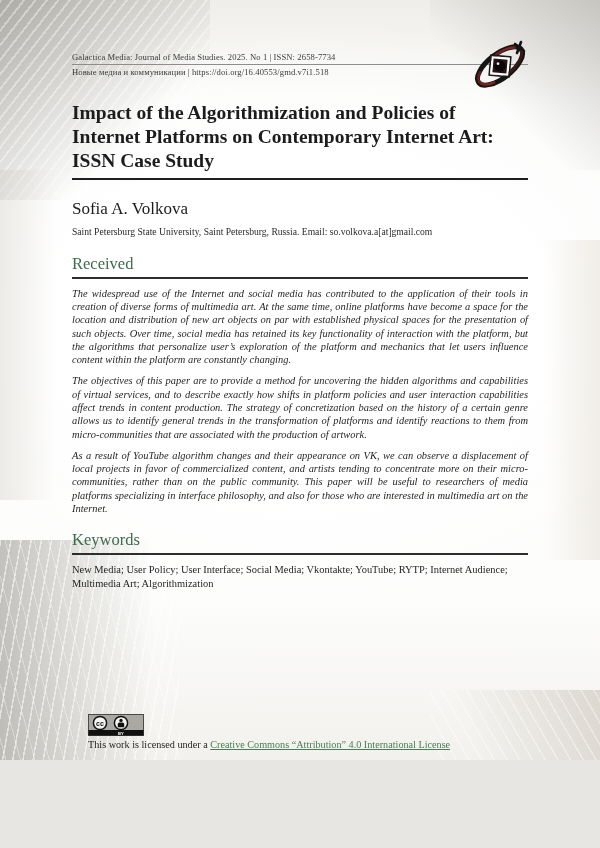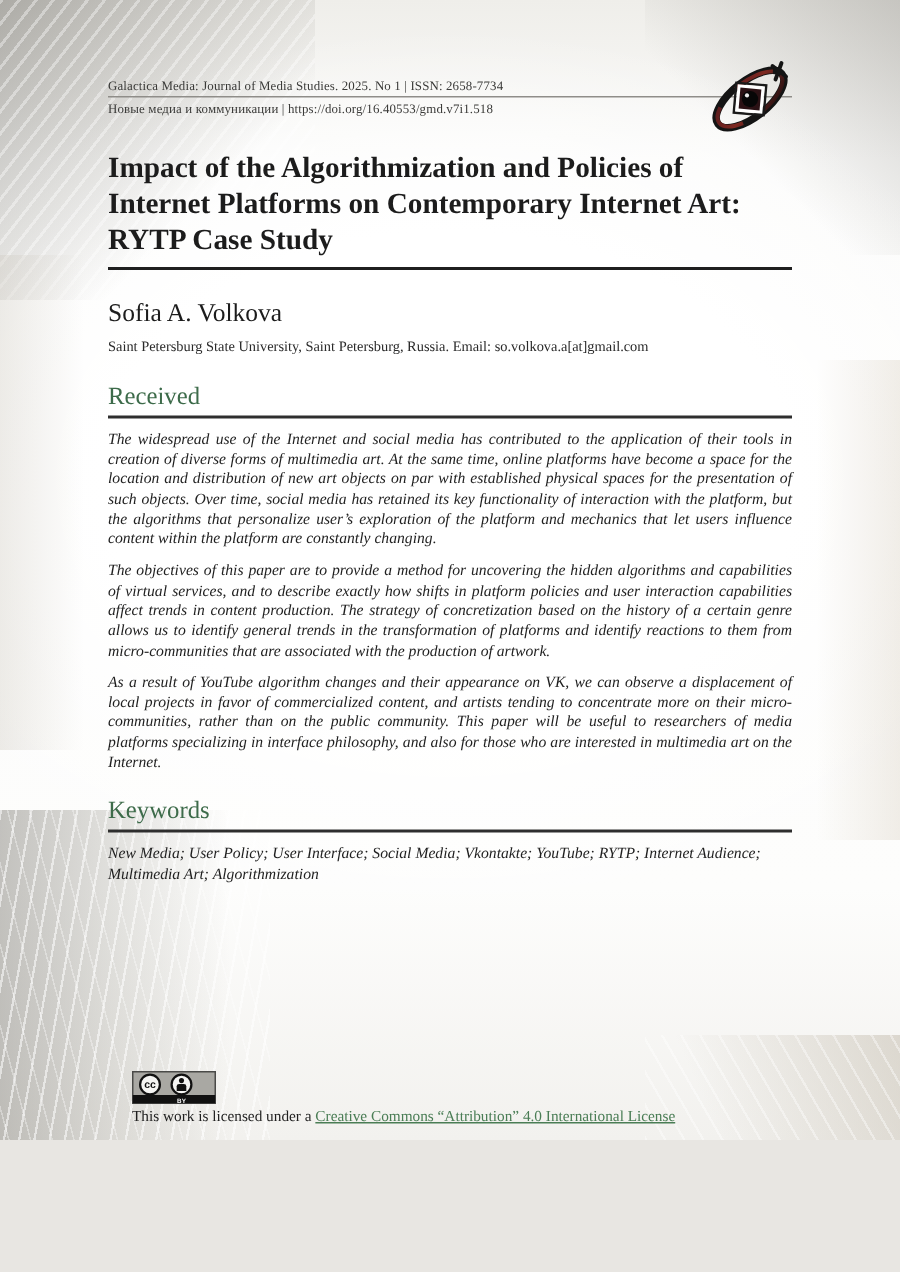--- a/index.html
+++ b/index.html
@@ -44,21 +44,21 @@
   .author-name{margin-top:19px;font-size:17px;font-weight:normal;color:#1c1c1c;}
   .affil{margin-top:7px;font-size:9.6px;line-height:1.35;color:#2a2a2a;}
   .orcid-line{font-size:9.6px;line-height:1.35;color:#2a2a2a;}
   a.link-blue{color:#3d4fa0;text-decoration:underline;cursor:pointer;}
   .dates{margin-top:8px;font-size:7.7px;color:#2f2f2f;letter-spacing:.1px;}
 
   .sec-head{margin-top:15px;font-size:16.5px;color:#3d6b4a;font-weight:normal;}
   .sec-rule{border:none;border-top:2px solid #2e2e2e;margin:3px 0 0 0;}
 
   .para{margin-top:8px;font-size:10.45px;line-height:1.27;text-align:justify;color:#1f1f1f;font-style:italic;}
-  .kw-text{margin-top:8px;font-size:10.45px;line-height:1.3;text-align:left;color:#1f1f1f;font-style:italic;}
+  .kw-text{margin-top:8px;font-size:10.45px;line-height:1.3;text-align:left;color:#1f1f1f;}
 
   .license{position:absolute;left:88px;right:72px;top:714px;}
   .cc-badge{display:block;width:56px;height:22px;}
   .license-text{margin-top:3px;font-size:10.2px;color:#1f1f1f;}
   a.link-green{color:#4a7d55;text-decoration:underline;cursor:pointer;}
 
   .page-num{position:absolute;left:0;top:770px;width:600px;text-align:center;
     font-size:11.5px;color:#2a2a2a;}
 </style>
 </head>
@@ -72,21 +72,21 @@
   <div class="tex tex-rm"></div>
   <div class="tex tex-left"></div>
   <div class="tex tex-br"></div>
 
   <div class="inner">
 
     <div class="hdr-line">Galactica Media: Journal of Media Studies. 2025. No 1 | ISSN: 2658-7734</div>
     <hr class="hdr-rule">
     <div class="hdr-line">Новые медиа и коммуникации | https://doi.org/16.40553/gmd.v7i1.518</div>
 
-    <div class="title">Impact of the Algorithmization and Policies of Internet Platforms on Contemporary Internet Art: RYTP Case Study</div>
+    <div class="title">Impact of the Algorithmization and Policies of Internet Platforms on Contemporary Internet Art: ISSN Case Study</div>
     <hr class="title-rule">
 
     <div class="author-name">Sofia A. Volkova</div>
     <div class="affil">Saint Petersburg State University, Saint Petersburg, Russia. Email: so.volkova.a[at]gmail.com</div>
 
     <div class="sec-head">Received</div>
     <hr class="sec-rule">
     <div class="para">The widespread use of the Internet and social media has contributed to the application of their tools in creation of diverse forms of multimedia art. At the same time, online platforms have become a space for the location and distribution of new art objects on par with established physical spaces for the presentation of such objects. Over time, social media has retained its key functionality of interaction with the platform, but the algorithms that personalize user’s exploration of the platform and mechanics that let users influence content within the platform are constantly changing.</div>
     <div class="para">The objectives of this paper are to provide a method for uncovering the hidden algorithms and capabilities of virtual services, and to describe exactly how shifts in platform policies and user interaction capabilities affect trends in content production. The strategy of concretization based on the history of a certain genre allows us to identify general trends in the transformation of platforms and identify reactions to them from micro-communities that are associated with the production of artwork.</div>
     <div class="para">As a result of YouTube algorithm changes and their appearance on VK, we can observe a displacement of local projects in favor of commercialized content, and artists tending to concentrate more on their micro-communities, rather than on the public community. This paper will be useful to researchers of media platforms specializing in interface philosophy, and also for those who are interested in multimedia art on the Internet.</div>

